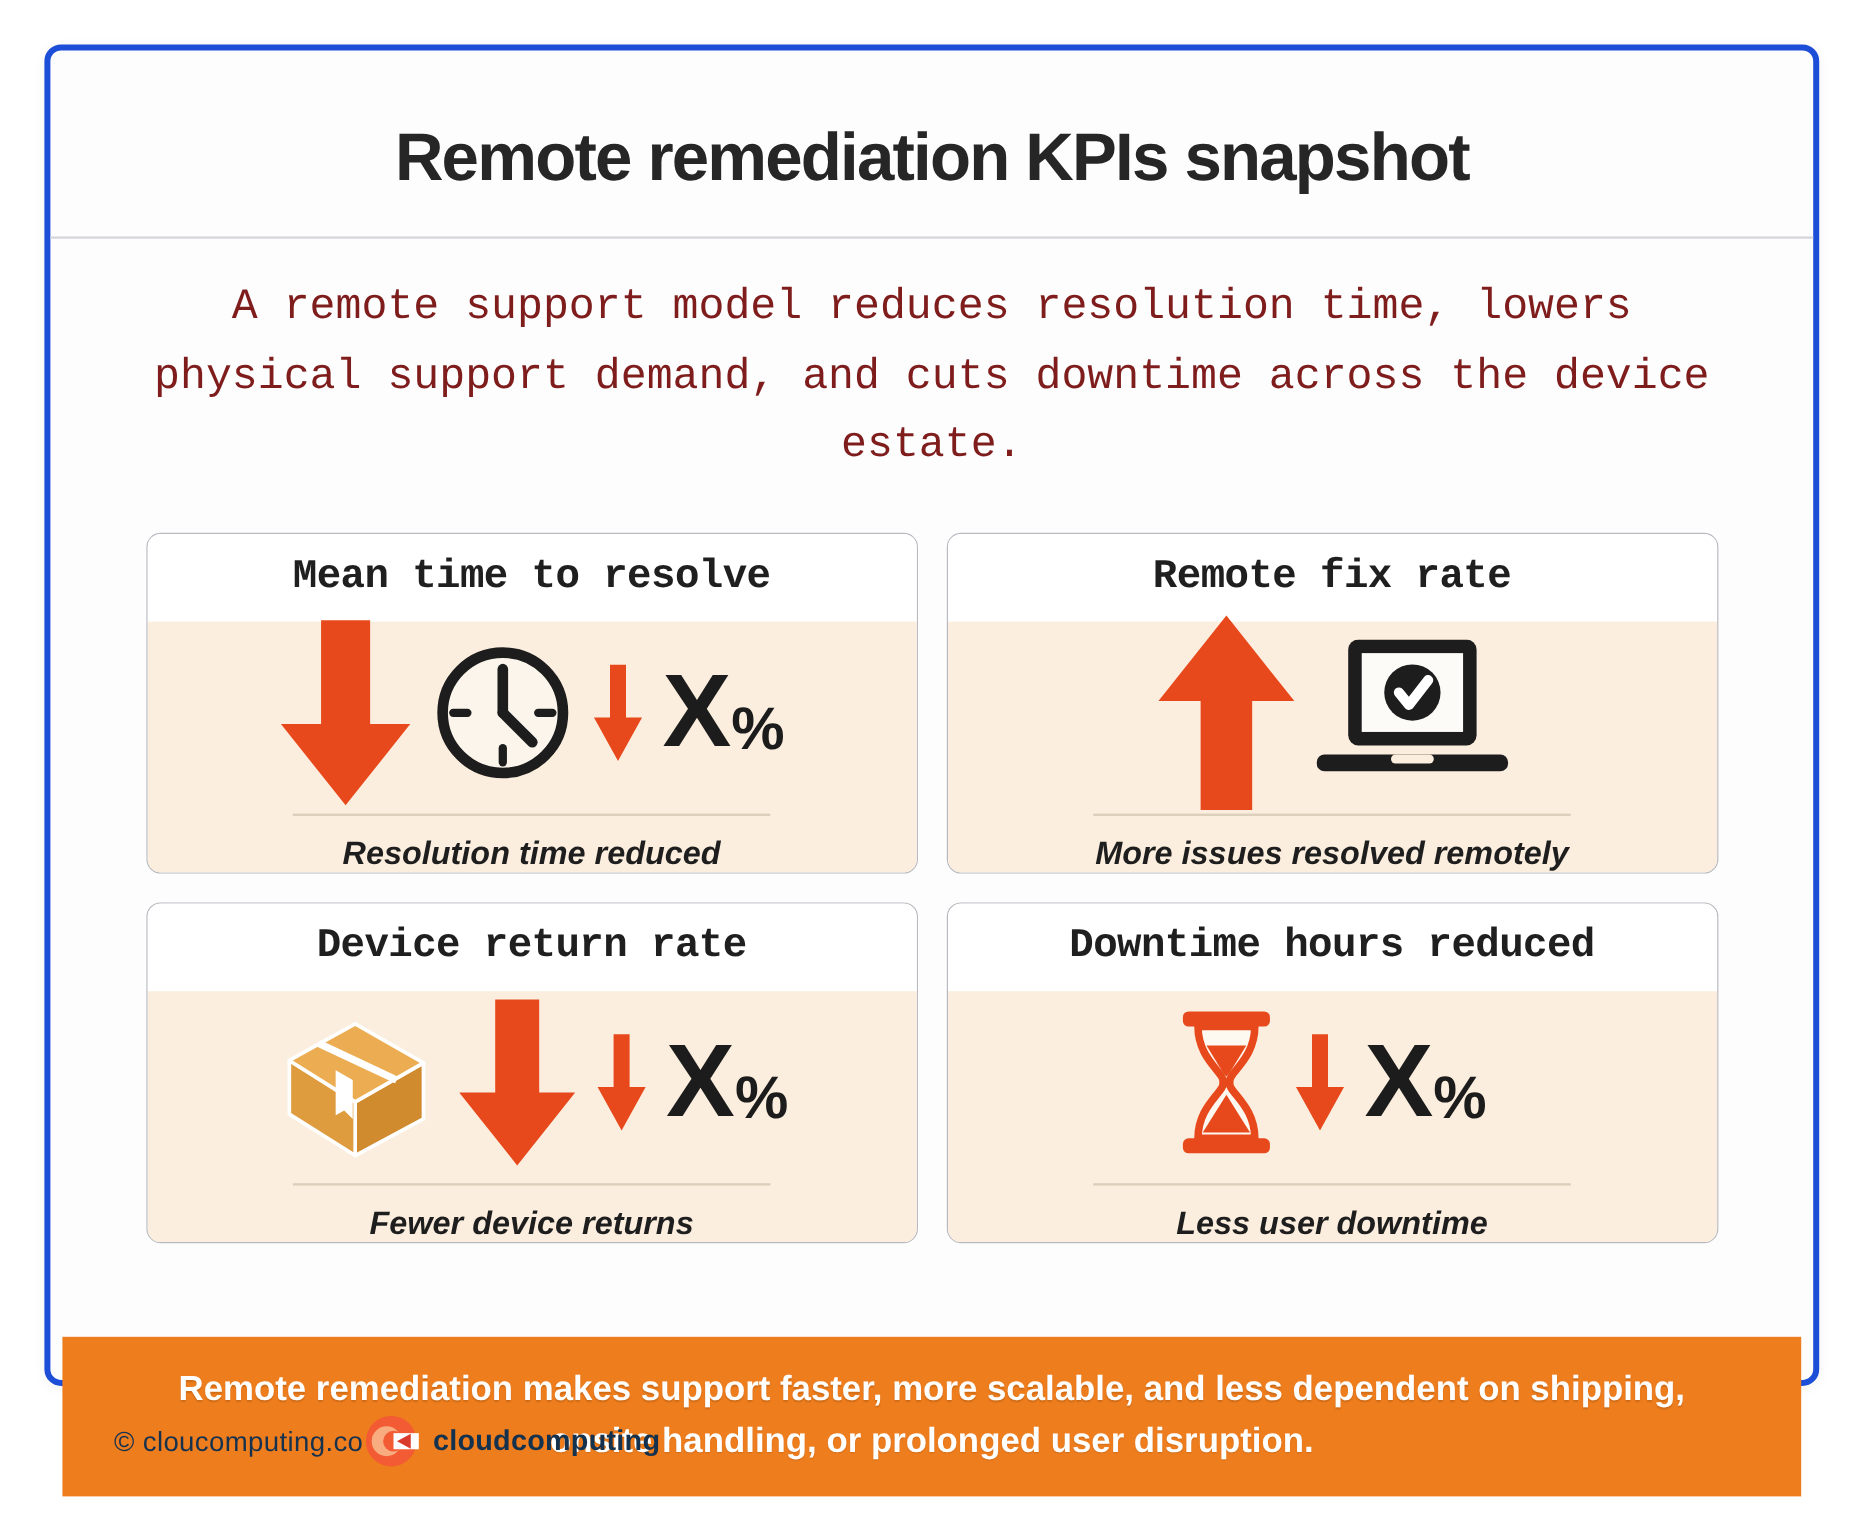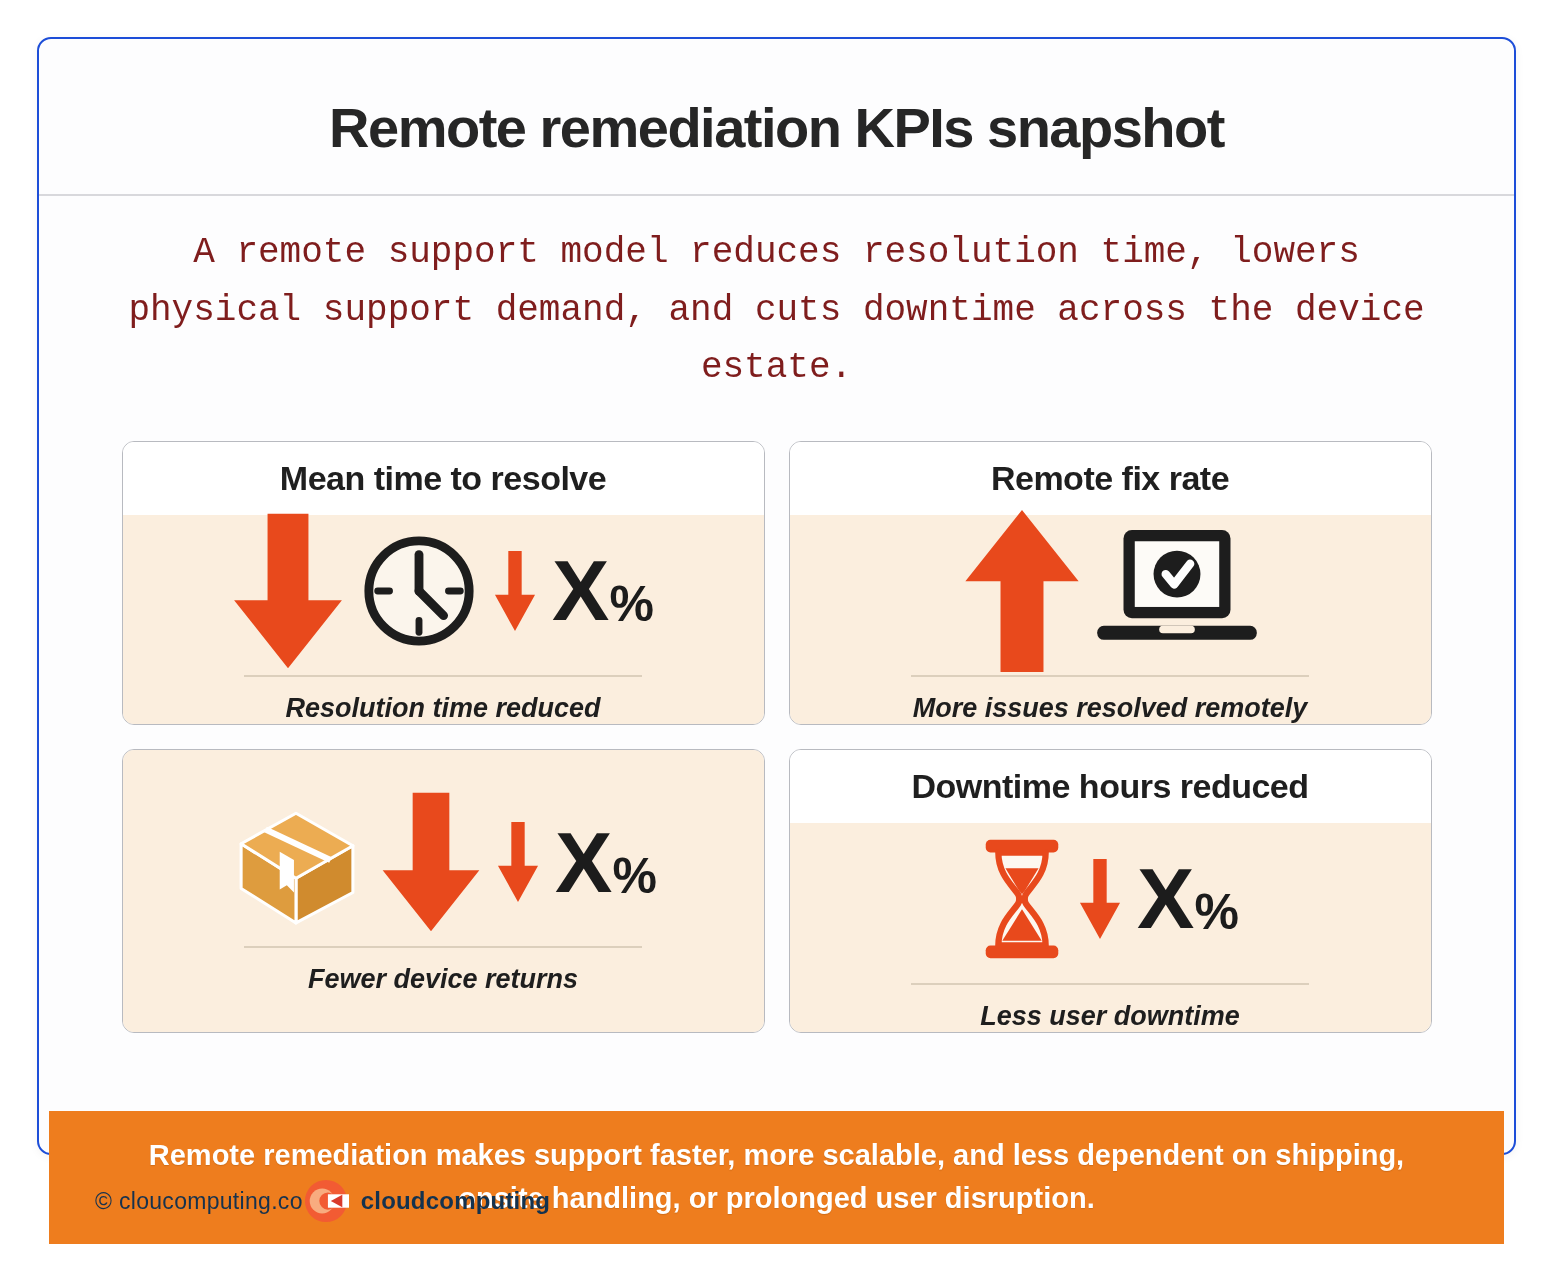--- a/index.html
+++ b/index.html
@@ -8,21 +8,21 @@
     background: #ffffff;
     font-family: "Liberation Sans", "DejaVu Sans", sans-serif;
     color: #1f1f1f;
     overflow: hidden;
   }
   .panel {
     position: absolute;
     left: 37px; top: 37px;
     width: 1479px; height: 1118px;
     background: #fdfdfe;
-    border: 2px solid #1d4ed8;
+    border: 5px solid #1d4ed8;
     border-radius: 14px;
     box-shadow: 0 2px 10px rgba(0,0,0,0.05);
   }
   .page-title {
     margin-top: 56px;
     text-align: center;
     font-size: 56px;
     font-weight: 800;
     letter-spacing: -1.5px;
     color: #262626;
@@ -57,20 +57,21 @@
     background: #ffffff;
     display: flex;
     flex-direction: column;
   }
   .card-header {
     height: 80px;
     background: #ffffff;
     display: flex;
     align-items: center;
     justify-content: center;
+    font-family: Liberation Mono, monospace;
   }
   .card-header h2 {
     font-size: 34px;
     font-weight: 800;
     letter-spacing: -0.5px;
     color: #1f1f1f;
   }
   .card-body {
     flex: 1;
     background: #FBEEDE;
@@ -220,20 +221,23 @@
               <rect x="66" y="102" width="38" height="8" rx="4" fill="#FBEEDE"></rect>
             </svg>
           </span>
         </div>
         <div class="card-divider"></div>
         <p class="caption">More issues resolved remotely</p>
       </div>
     </section>
 
     <section class="card">
+      <div class="card-header">
+        <h2>Device return rate</h2>
+      </div>
       <div class="card-body">
         <div class="icon-row">
           <span>
             <svg width="136" height="126" viewBox="0 0 130 124">
               <polygon points="64,78 120,46 120,92 64,122" fill="#D08B2E" stroke="#ffffff" stroke-width="3" stroke-linejoin="round"></polygon>
               <polygon points="10,44 64,78 64,122 10,88" fill="#DE9C3E" stroke="#ffffff" stroke-width="3" stroke-linejoin="round"></polygon>
               <polygon points="10,44 64,14 120,46 64,78" fill="#ECAC52" stroke="#ffffff" stroke-width="3" stroke-linejoin="round"></polygon>
               <line x1="34" y1="30" x2="98" y2="60" stroke="#ffffff" stroke-width="6"></line>
               <polygon points="48,52 62,60 62,92 55,85 48,89" fill="#ffffff"></polygon>
             </svg>

